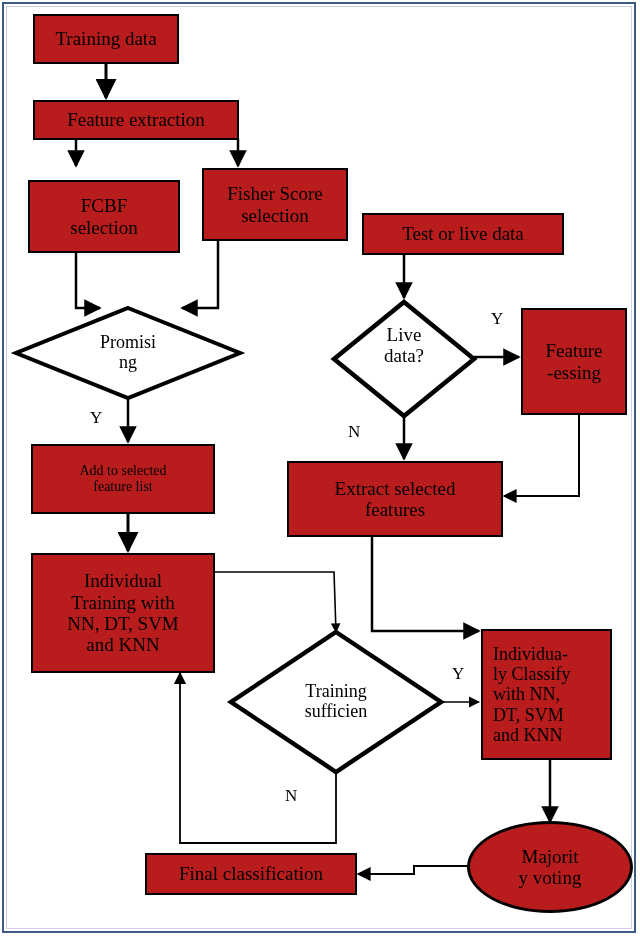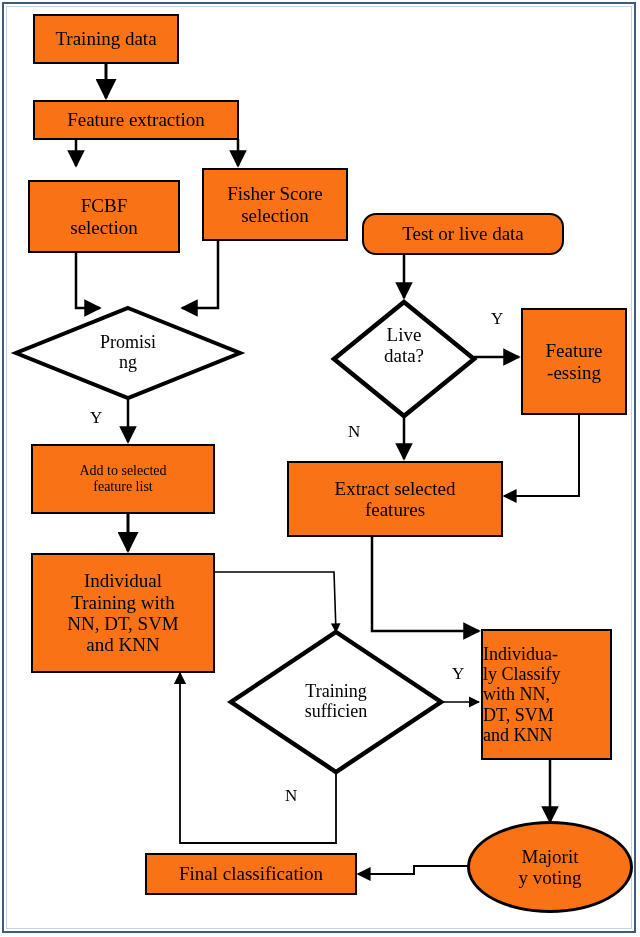--- a/index.html
+++ b/index.html
@@ -32,21 +32,21 @@
     top: 2px;
     right: 2px;
     bottom: 2px;
     border: 1px solid #c9d2df;
     background: #ffffff;
   }
 
   .node {
     position: absolute;
     box-sizing: border-box;
-    background: #f97316;
+    background: #b91c1c;
     display: flex;
     align-items: center;
     justify-content: center;
     text-align: center;
     color: #000000;
     line-height: 1.12;
     white-space: pre-line;
   }
   .box {
     border: 2.5px solid #000000;
@@ -177,21 +177,21 @@
   </div>
 
   <div class="node box" style="left:31px; top:444px; width:184px; height:70px; font-size:14px;">Add to selected
 feature list</div>
 
   <div class="node box" style="left:31px; top:553px; width:184px; height:120px; font-size:19px;">Individual
 Training with
 NN, DT, SVM
 and KNN</div>
 
-  <div class="node box" style="left:362px; top:213px; width:202px; height:42px; font-size:19px;border-radius:14px;">Test or live data</div>
+  <div class="node box" style="left:362px; top:213px; width:202px; height:42px; font-size:19px;">Test or live data</div>
 
   <div class="diamond-wrap" style="left:332px; top:300px; width:144px; height:118px;">
     <svg width="144" height="118" viewBox="0 0 144 118">
       <polygon points="72,2 142,59 72,116 2,59" fill="#ffffff" stroke="#000000" stroke-width="4.5"></polygon>
     </svg>
     <div class="diamond-label clip-label" style="font-size:19px; height:88px; top:25px; align-items:flex-start;">Live
 data?</div>
   </div>
 
   <div class="node box" style="left:521px; top:308px; width:106px; height:107px; font-size:19px;">Feature
@@ -201,21 +201,21 @@
 features</div>
 
   <div class="diamond-wrap" style="left:229px; top:630px; width:214px; height:144px;">
     <svg width="214" height="144" viewBox="0 0 214 144">
       <polygon points="107,2 212,72 107,142 2,72" fill="#ffffff" stroke="#000000" stroke-width="4.5"></polygon>
     </svg>
     <div class="diamond-label" style="font-size:18px;">Training
 sufficien</div>
   </div>
 
-  <div class="node box node-left" style="left:481px; top:629px; width:131px; height:131px; font-size:18px; ">Individua-
+  <div class="node box node-left" style="left:481px; top:629px; width:131px; height:131px; font-size:18px; padding-left:10px;">Individua-
 ly Classify
 with NN,
 DT, SVM
 and KNN</div>
 
   <div class="node ellipse" style="left:467px; top:821px; width:166px; height:92px; font-size:19px;">Majorit
 y voting</div>
 
   <div class="node box" style="left:145px; top:853px; width:212px; height:42px; font-size:19px;">Final classification</div>
 

